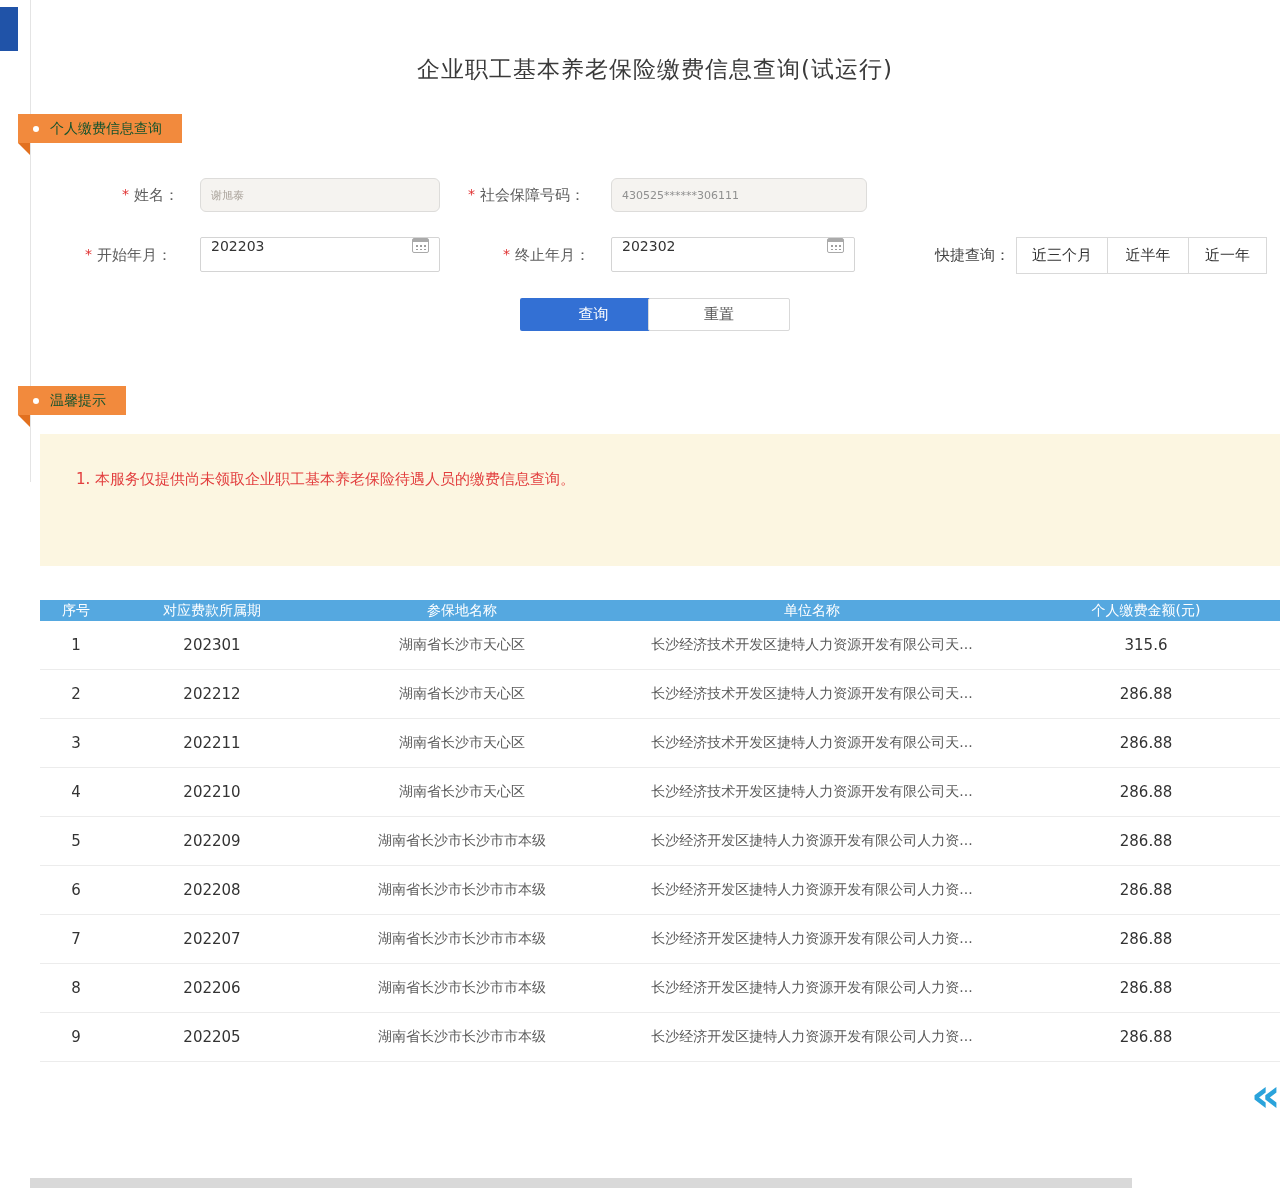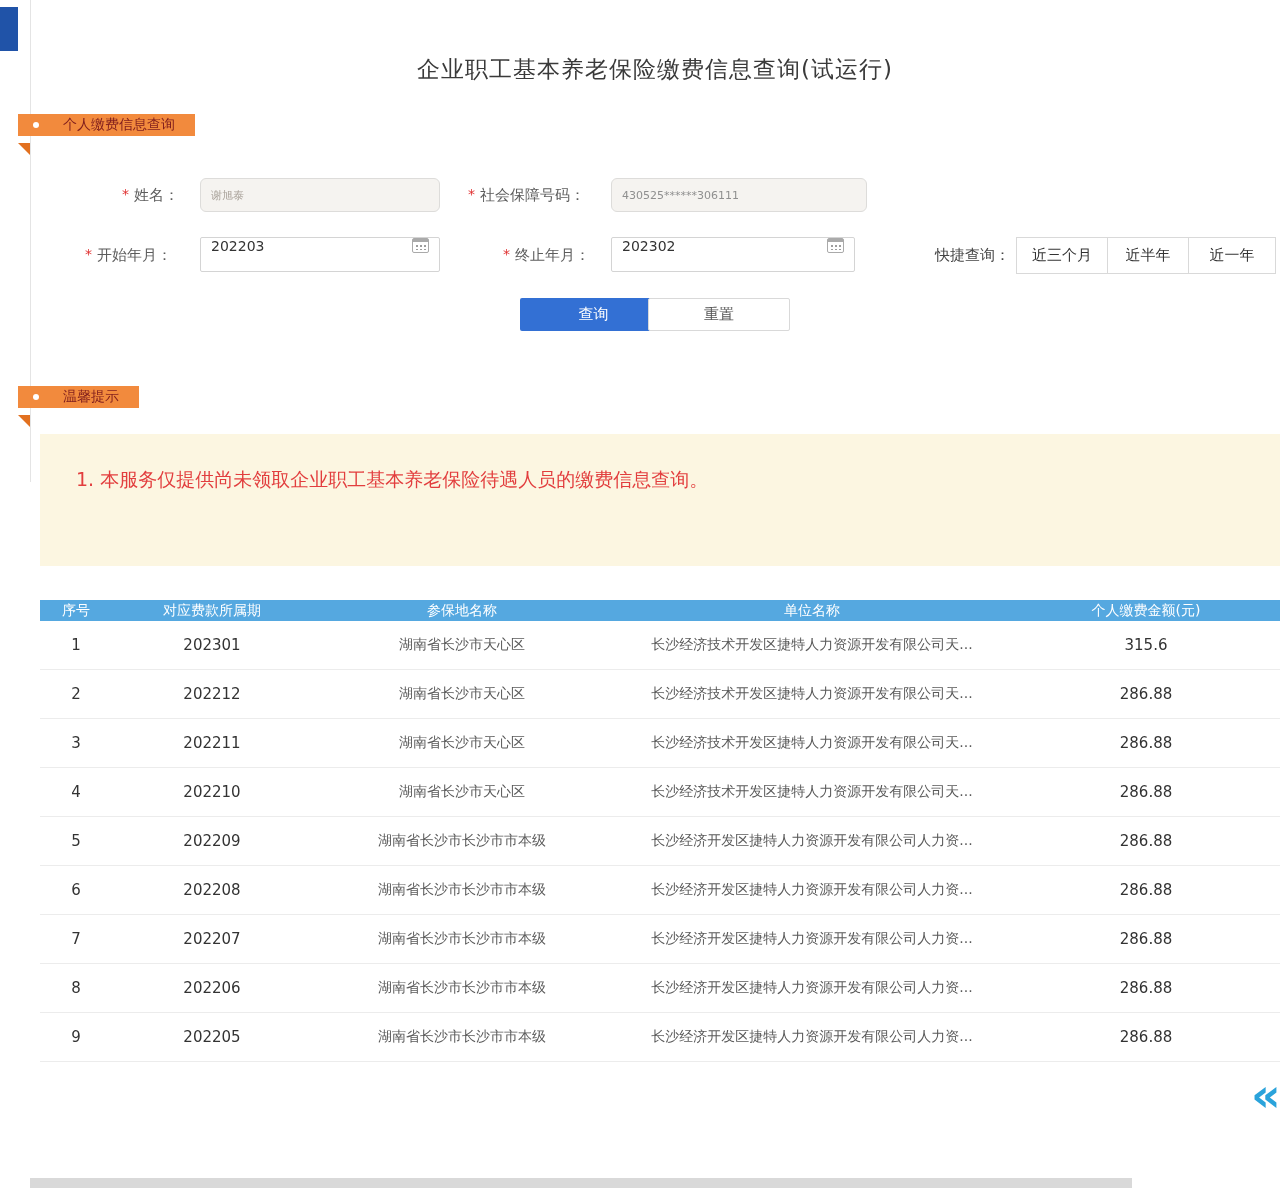--- a/index.html
+++ b/index.html
@@ -8,22 +8,22 @@
     background:#ffffff;color:#333;
     font-family:"DejaVu Sans","Liberation Sans",sans-serif;
   }
   
   .side-tab{position:absolute;left:0;top:7px;width:18px;height:44px;background:#2053a8;}
   .panel-border{position:absolute;left:30px;top:0;width:1px;height:482px;background:#e4e4e4;}
   
   .title{position:absolute;left:30px;right:0;top:54px;margin:0;text-align:center;
     font-size:23px;font-weight:500;color:#3a3a3a;letter-spacing:1px;}
   
-  .ribbon{position:absolute;left:18px;height:22px;background:#f28a3d;color:#7f1d1d;
-    font-size:14px;display:flex;align-items:center;gap:24px;padding:0 20px 0 15px;}
+  .ribbon{position:absolute;left:18px;height:29px;background:#f28a3d;color:#14532d;
+    font-size:14px;display:flex;align-items:center;gap:11px;padding:0 20px 0 15px;}
   .r1{top:114px;} .r2{top:386px;}
   .dot{width:6px;height:6px;border-radius:50%;background:#fff;flex:0 0 auto;}
   .fold{position:absolute;left:18px;width:0;height:0;
     border-top:12px solid #e2701f;border-left:12px solid transparent;}
   .f1{top:143px;} .f2{top:415px;}
   
   .flabel{position:absolute;height:35px;display:flex;align-items:center;gap:5px;
     font-size:15px;color:#5c5c5c;}
   .star{color:#e03131;font-size:14px;position:relative;top:-2px;}
   .inp{position:absolute;height:34px;box-sizing:border-box;border:1px solid #dddcda;
@@ -36,31 +36,31 @@
     justify-content:space-between;padding:0 10px;font-size:14px;color:#333;cursor:pointer;}
   .cal-icon{width:17px;height:15px;box-sizing:border-box;border:1px solid #aaa;
     border-radius:2px;position:relative;flex:0 0 auto;
     background:linear-gradient(#aaa,#aaa) top/100% 3px no-repeat;}
   .cal-icon:after{content:"";position:absolute;left:2px;right:2px;top:5px;bottom:2px;
     background-image:radial-gradient(#9d9d9d 0.8px,transparent 1px);background-size:4px 4px;}
   .quick-group{position:absolute;left:1016px;top:237px;display:flex;}
   .quick-btn{height:37px;box-sizing:border-box;background:#fff;border:1px solid #d9d9d9;
     margin-left:-1px;font-size:15px;color:#333;cursor:pointer;
     font-family:"DejaVu Sans","Liberation Sans",sans-serif;}
-  .qb1{width:92px;margin-left:0;} .qb2{width:82px;} .qb3{width:88px;}
+  .qb1{width:92px;margin-left:0;} .qb2{width:82px;} .qb3{width:79px;}
   .btn-primary{position:absolute;left:520px;top:298px;width:147px;height:33px;
     background:#3370d4;border:none;border-radius:2px;color:#fff;font-size:15px;cursor:pointer;
     font-family:"DejaVu Sans","Liberation Sans",sans-serif;}
   .btn-plain{position:absolute;left:648px;top:298px;width:142px;height:33px;background:#fff;
     border:1px solid #d9d9d9;border-radius:2px;color:#555;font-size:15px;cursor:pointer;
     font-family:"DejaVu Sans","Liberation Sans",sans-serif;}
   
   .notice{position:absolute;left:40px;right:0;top:434px;height:132px;background:#fcf6e1;
     box-sizing:border-box;padding:33px 20px 0 36px;}
-  .notice p{margin:0;line-height:25px;font-size:19px;color:#e23e3e;}
+  .notice p{margin:0;line-height:25px;font-size:15px;color:#e23e3e;}
   
   .table{position:absolute;left:40px;right:0;top:600px;}
   .thead{display:flex;height:21px;background:#55a8e0;color:#fff;font-size:14px;align-items:center;}
   .trow{display:flex;height:48px;align-items:center;background:#fff;
     border-bottom:1px solid #ececec;font-size:15px;color:#333;}
   .th,.td{text-align:center;overflow:hidden;white-space:nowrap;}
   .c1{width:72px;} .c2{width:200px;} .c3{width:300px;} .c4{width:400px;} .c5{flex:1;}
   .td-region,.td-company{font-size:14px;color:#5a5a5a;}
   
   .chev{position:absolute;left:1251px;top:1072px;font-size:46px;line-height:1;

